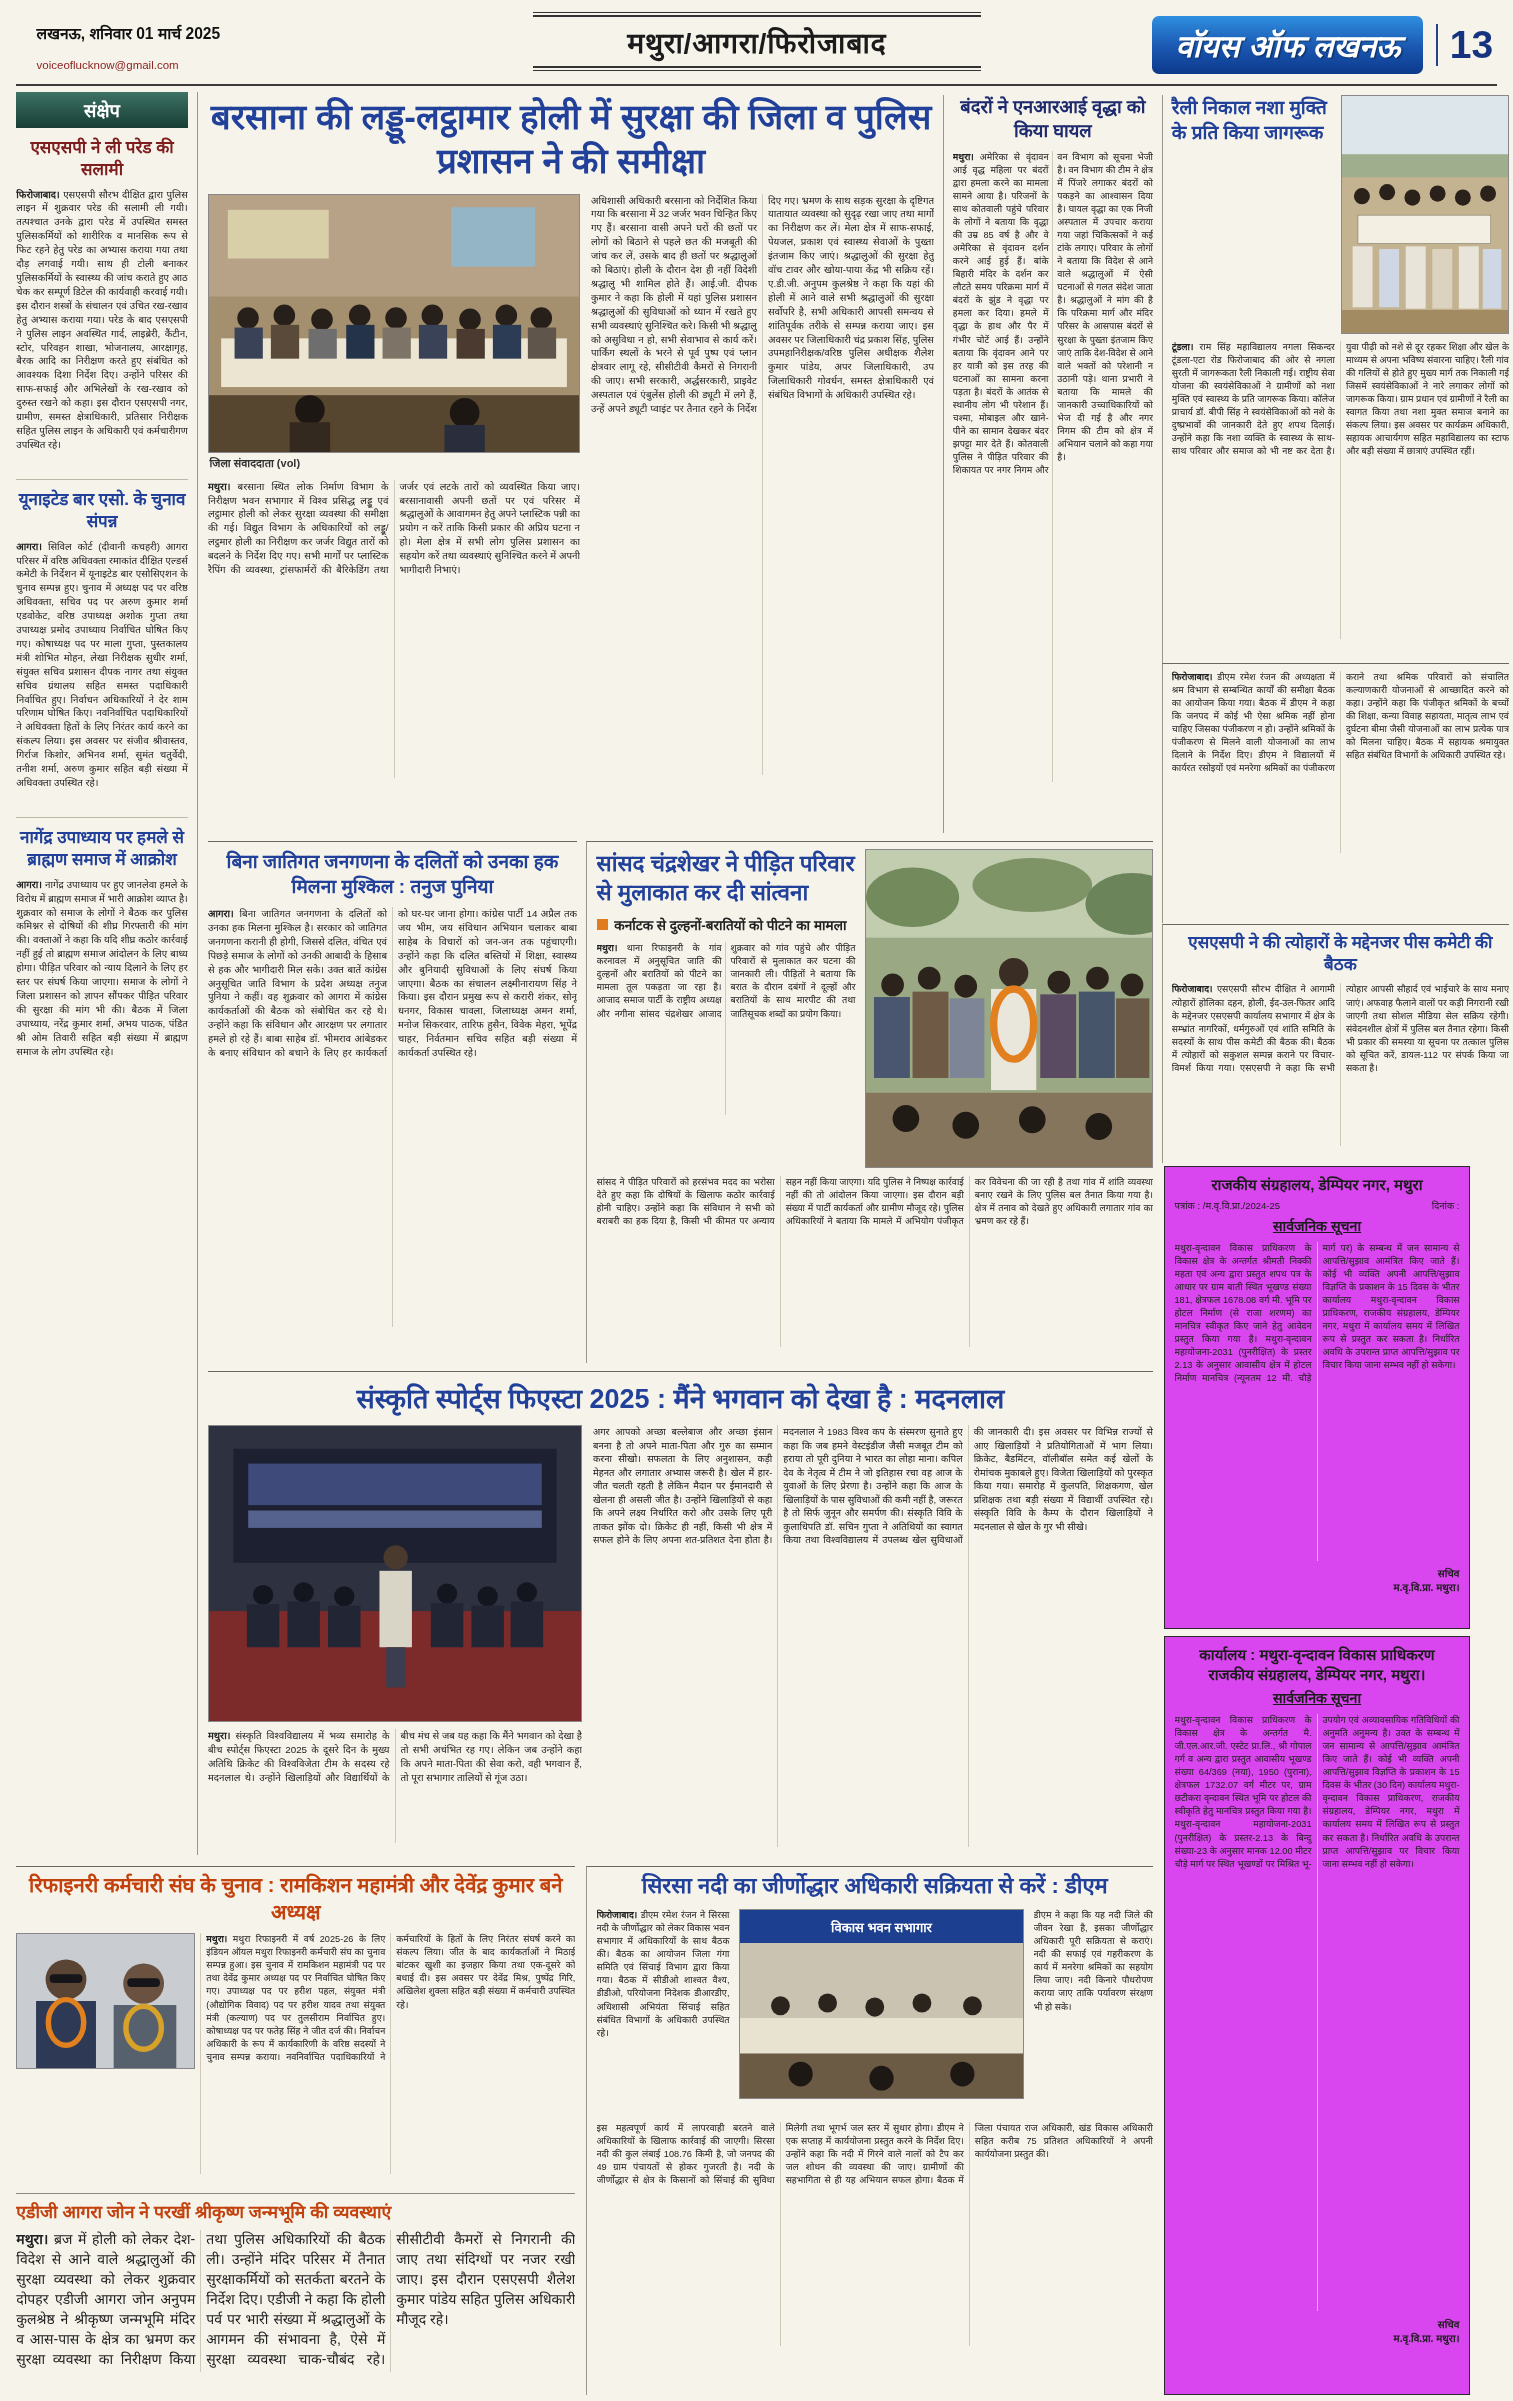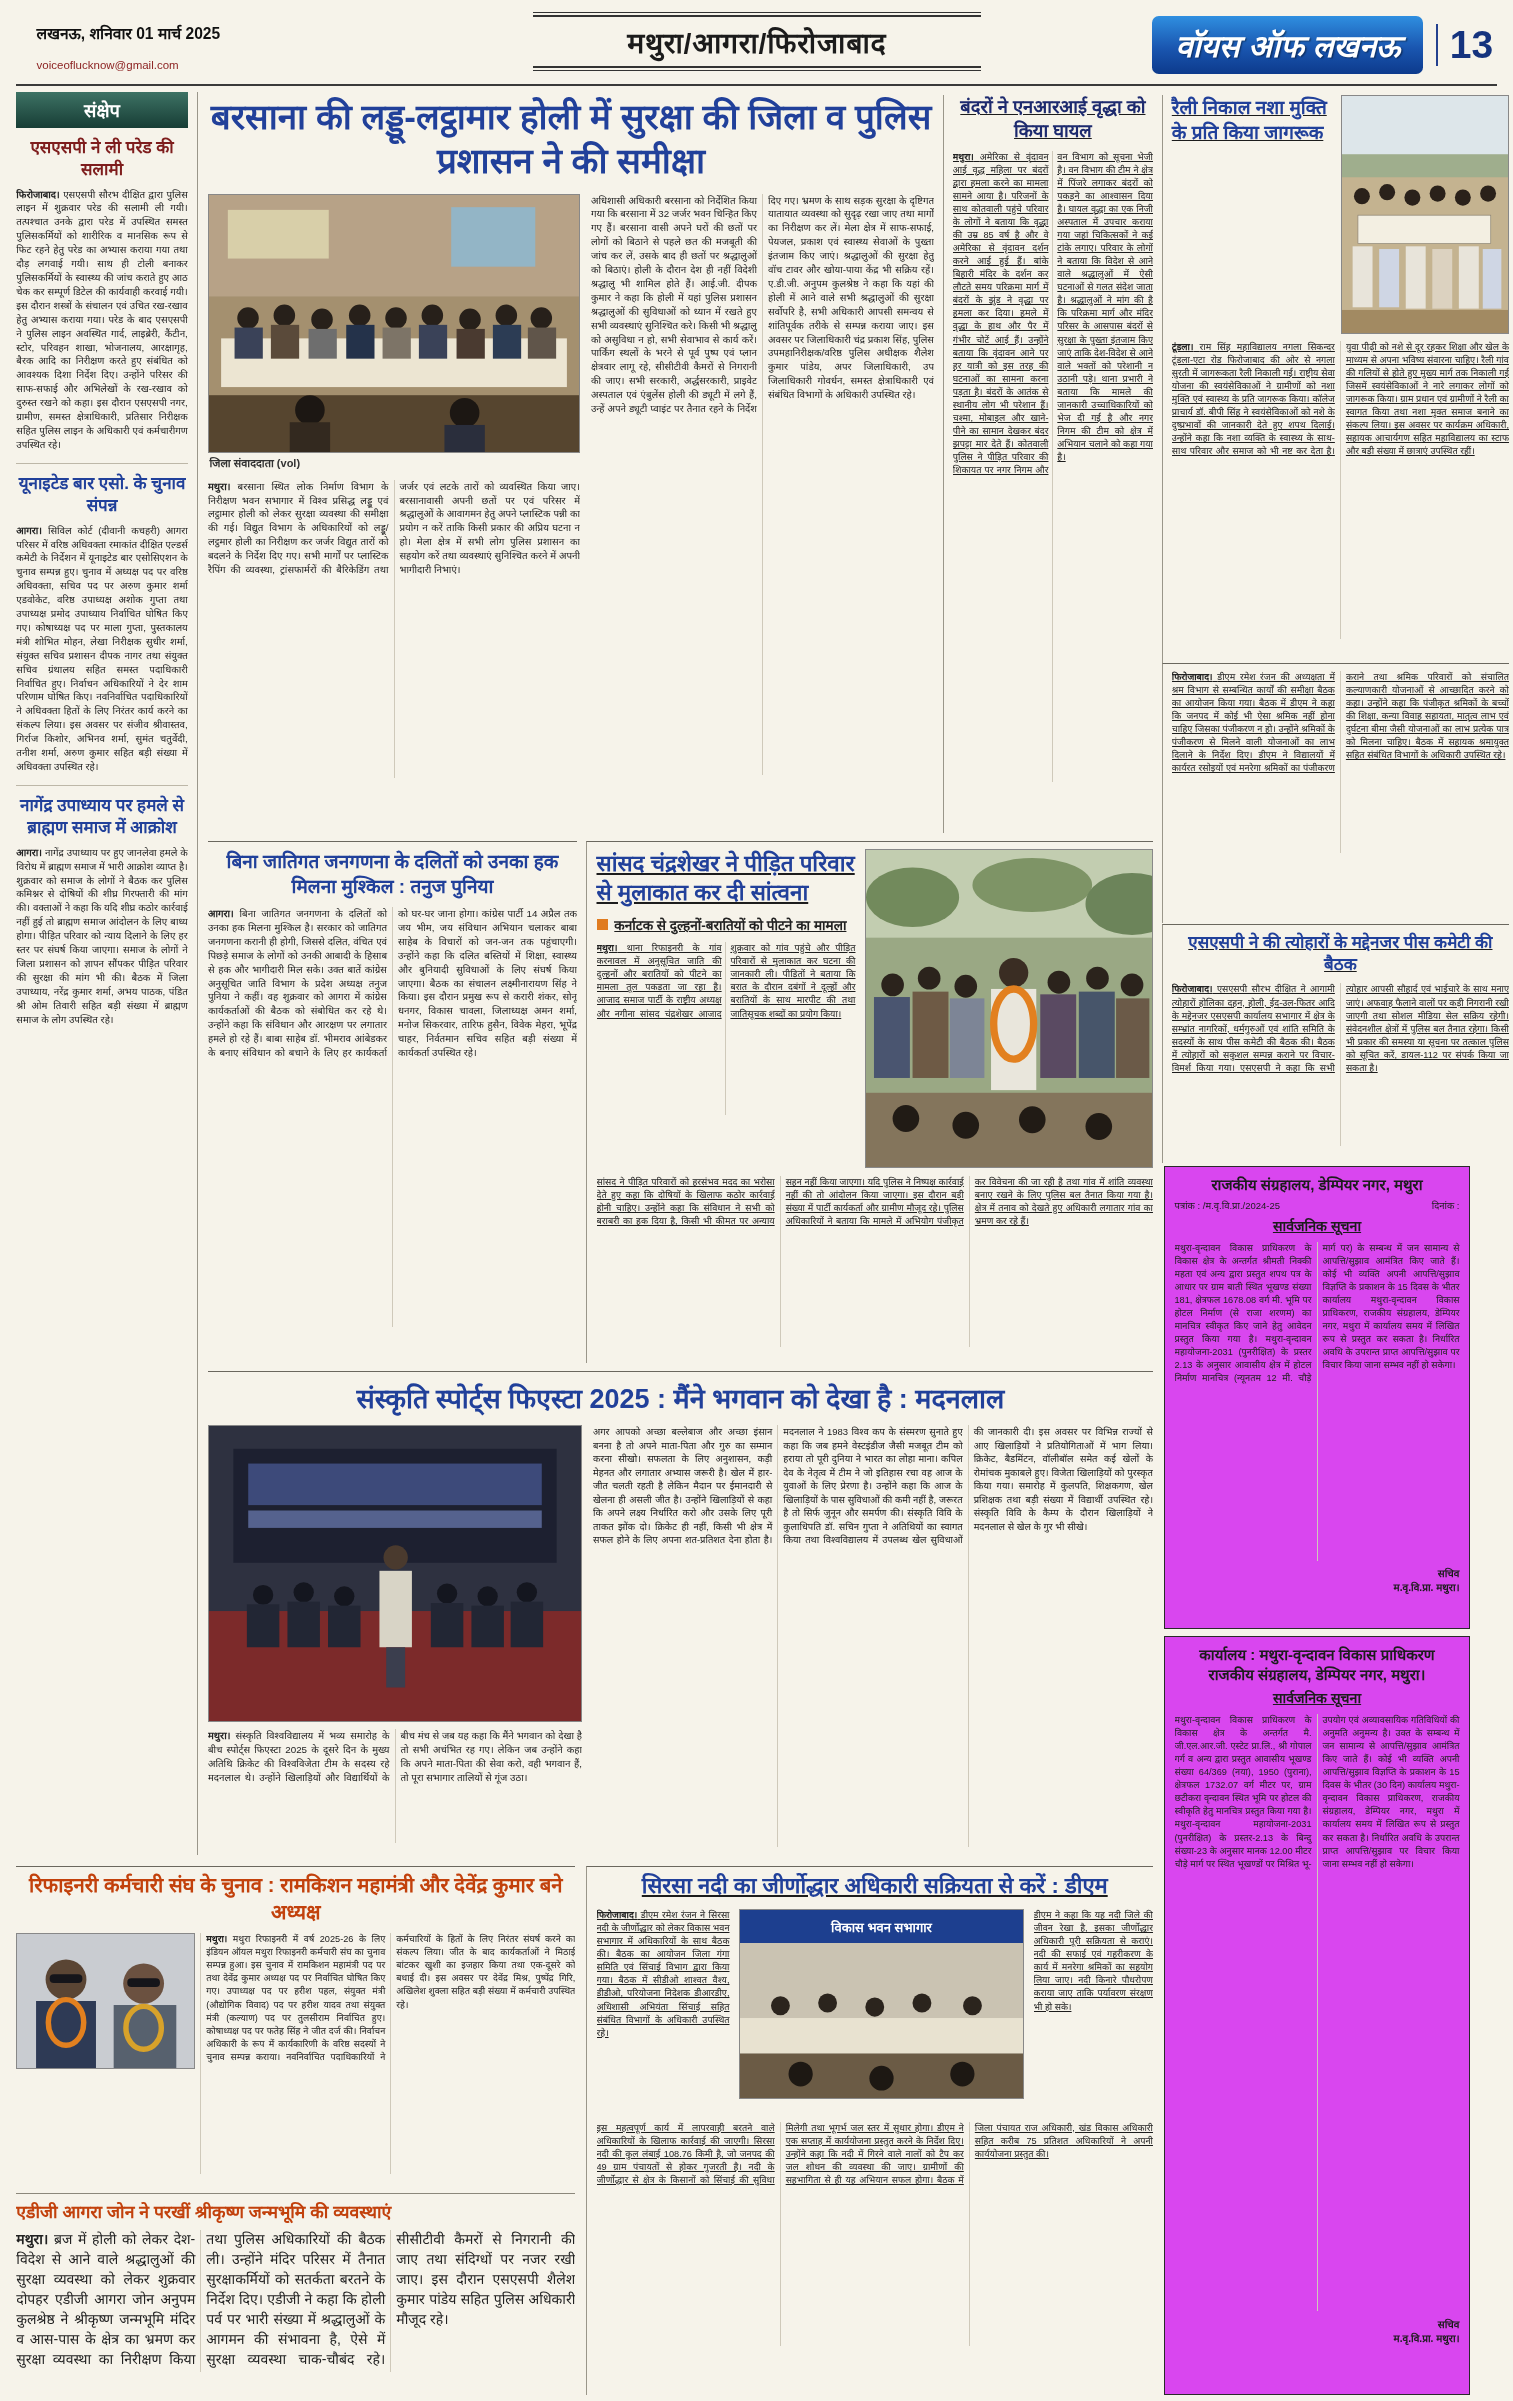--- a/index.html
+++ b/index.html
@@ -23,27 +23,27 @@
   .bodytext .dl { font-weight:bold; }
   .cols2 { column-count:2; column-gap:11px; column-rule:0.7px solid #cfc9ba; }
   .cols3 { column-count:3; column-gap:11px; column-rule:0.7px solid #cfc9ba; }
   .blue { color:#21409a; }
   .maroon { color:#7e1d1d; }
   section, aside { overflow:hidden; }
   .photo { position:relative; overflow:hidden; background:#998; border:0.7px solid #888; }
   .photo svg { display:block; width:100%; height:100%; }
   .cap { font-size:11px; font-weight:bold; color:#333; padding:2.7px 1.4px; }
   .rule-top { border-top:1.4px solid #6a675e; padding-top:6.8px; }
-  .vrule-left { border-left:0.7px solid #9a968a;text-decoration:underline; }
+  .vrule-left { border-left:0.7px solid #9a968a; }
 
   
   #sidebar { position:absolute; left:16.3px; top:92px; width:182px; height:1763px; border-right:0.7px solid #9a968a; padding-right:9.5px; }
   .brief-bar { background:linear-gradient(180deg,#3d7264,#173d35); color:#fff; text-align:center; font-size:18.3px; font-weight:bold; padding:5.4px 0; margin-bottom:9.5px; }
   .brief h3 { font-size:17px; line-height:1.28; text-align:center; margin-bottom:6.8px; font-weight:bold; }
-  .brief { border-bottom:0.7px solid #bdb7a8; padding-bottom:11px; margin-bottom:9.5px; }
+  .brief { border-bottom:0.7px solid #bdb7a8; padding-bottom:27px; margin-bottom:9.5px; }
   .brief:last-child { border-bottom:none; }
 
   
   #barsana { position:absolute; left:208px; top:95px; width:726px; height:742px; }
   #barsana .headline { font-size:35px; line-height:1.25; font-weight:bold; text-align:center; color:#21409a; margin-bottom:11px; }
   #barsana .content { display:flex; gap:11px; }
   #barsana .leftcol { width:372px; flex:none; }
   #barsana .rightcol { flex:1; }
   #barsana .photo { width:372px; height:259px; }
   #barsana .lead { margin-top:6.8px; height:298px; overflow:hidden; }

